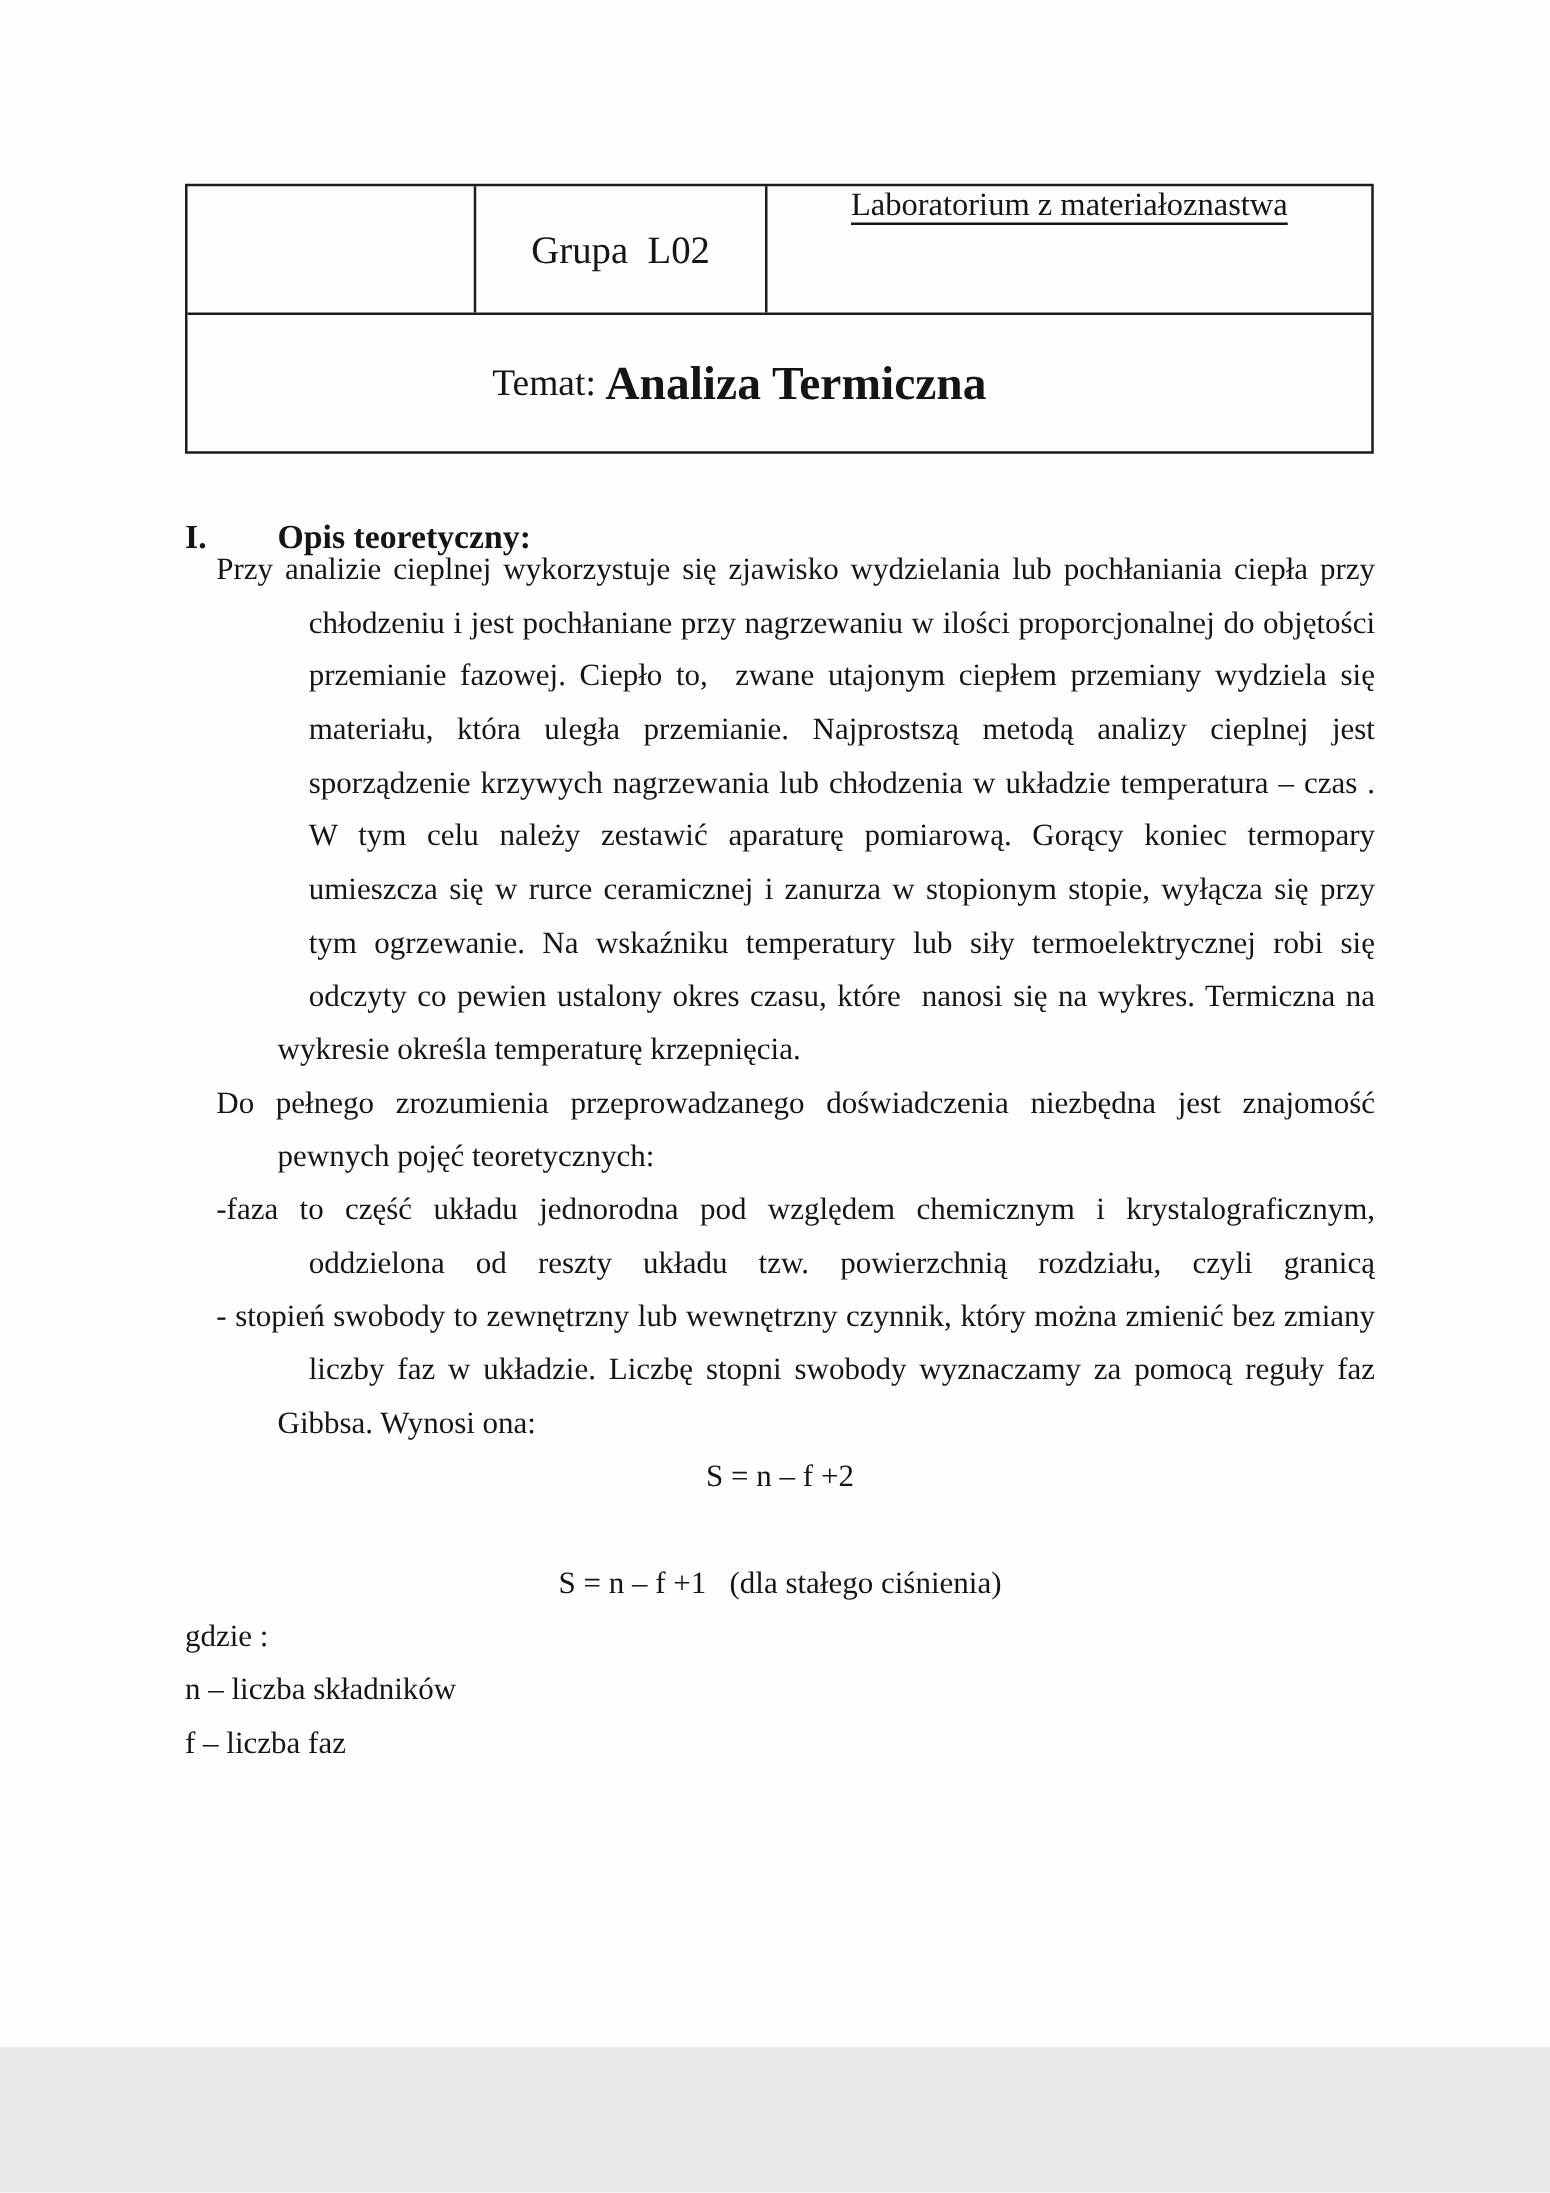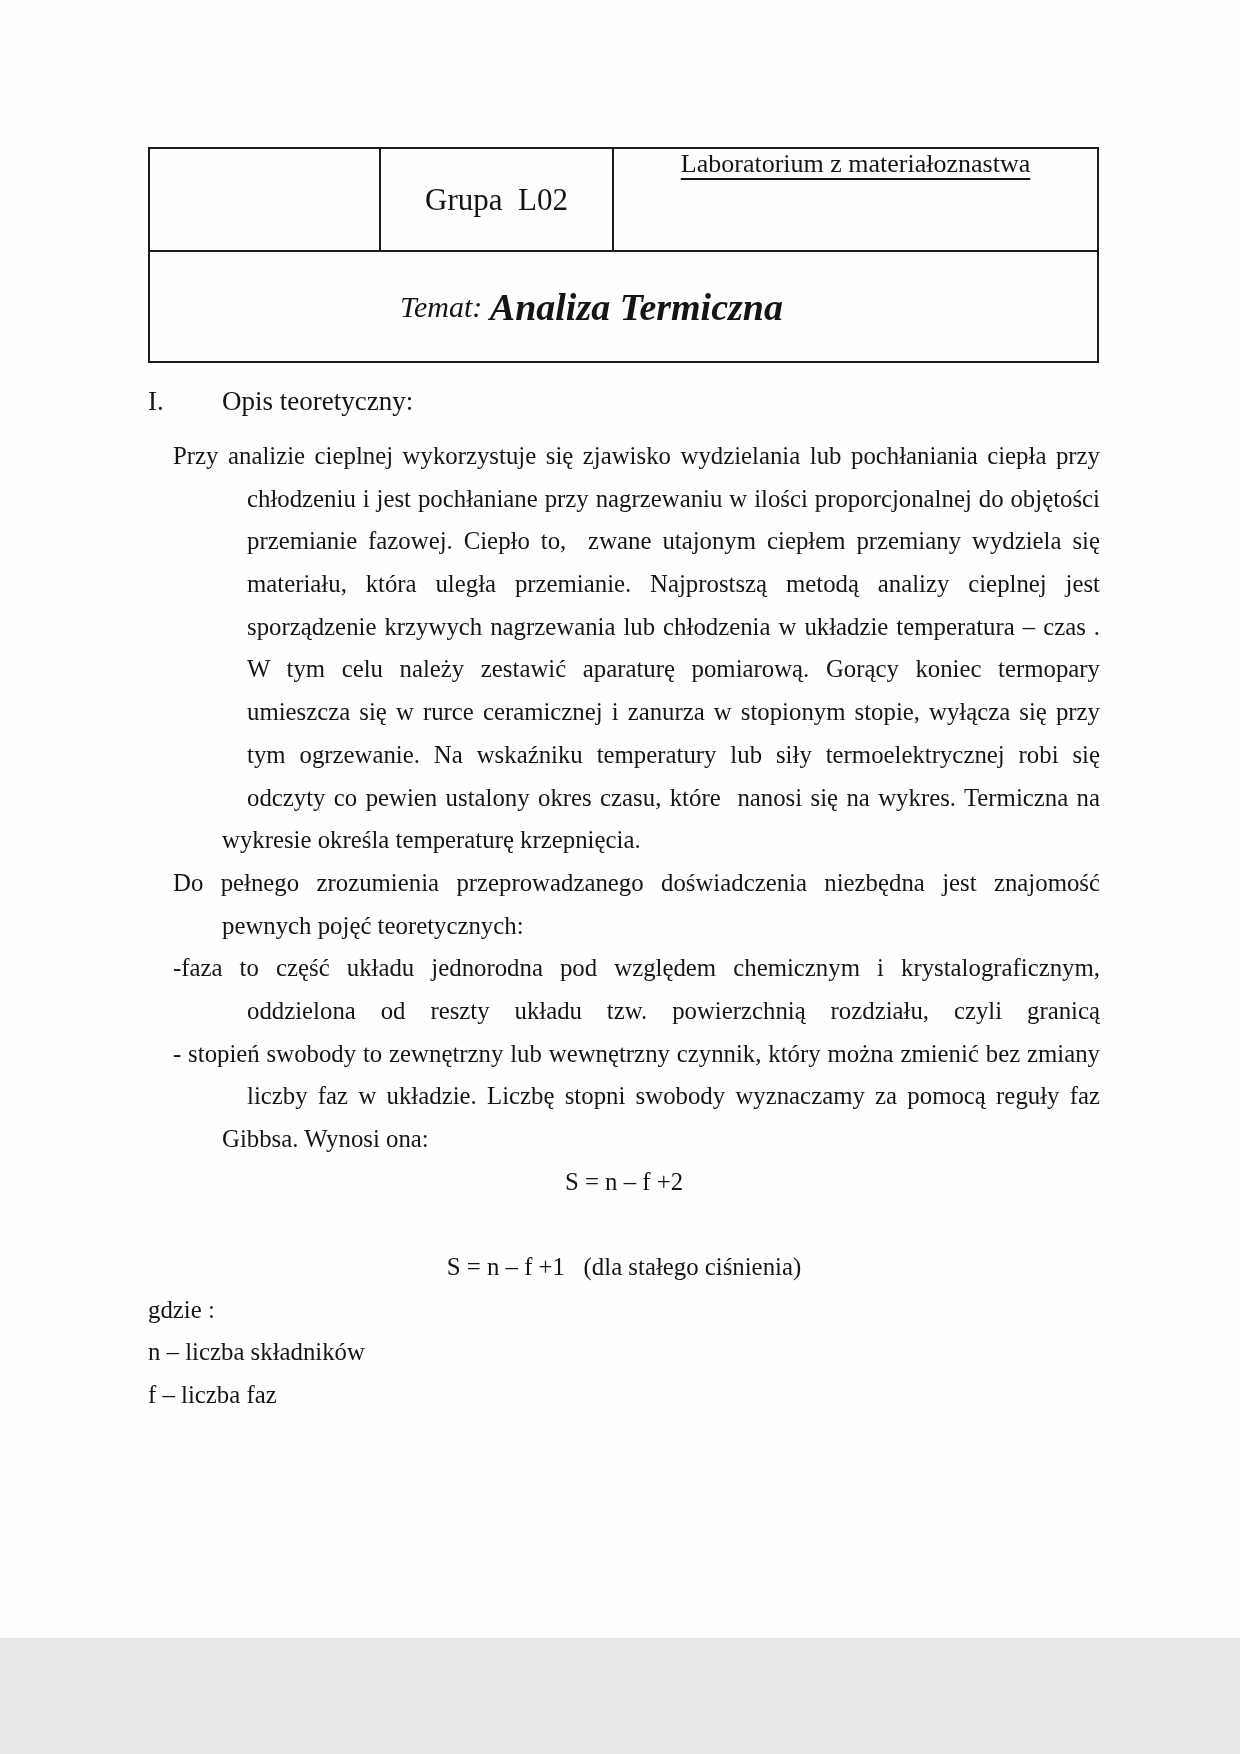--- a/index.html
+++ b/index.html
@@ -20,28 +20,28 @@
   }
   .tbl-row1 { display:flex; height:103px; border-bottom:2px solid #1c1c1c; }
   .tbl-c1 { width:231px; border-right:2px solid #1c1c1c; }
   .tbl-c2 { width:233px; border-right:2px solid #1c1c1c;
             display:flex; align-items:center; justify-content:center;
             font-size:31px; white-space:pre; }
   .tbl-c3 { flex:1; display:flex; align-items:flex-start; justify-content:center;
             font-size:26px; }
   .tbl-c3 .u { text-decoration:underline; text-underline-offset:6px; }
   .tbl-row2 { height:109px; display:flex; align-items:center; justify-content:center;
-              padding-right:64px;font-style:italic; }
+              padding-right:64px; }
   .topic-prefix { font-size:30px; white-space:pre; }
   .topic-title  { font-size:38px; font-weight:bold; }
   
   .heading {
-    position:absolute; left:148px; top:380px;
+    position:absolute; left:148px; top:408px;
     width:952px; line-height:42.7px;
-    font-size:27px; font-weight:normal;
+    font-size:27px; font-weight:bold;
   }
   .heading .numeral { display:inline-block; width:74px; }
   
   .body-text {
     position:absolute; left:148px; top:435px;
     width:952px;
     font-size:24.8px;
   }
   .ln {
     height:42.7px; line-height:42.7px;

